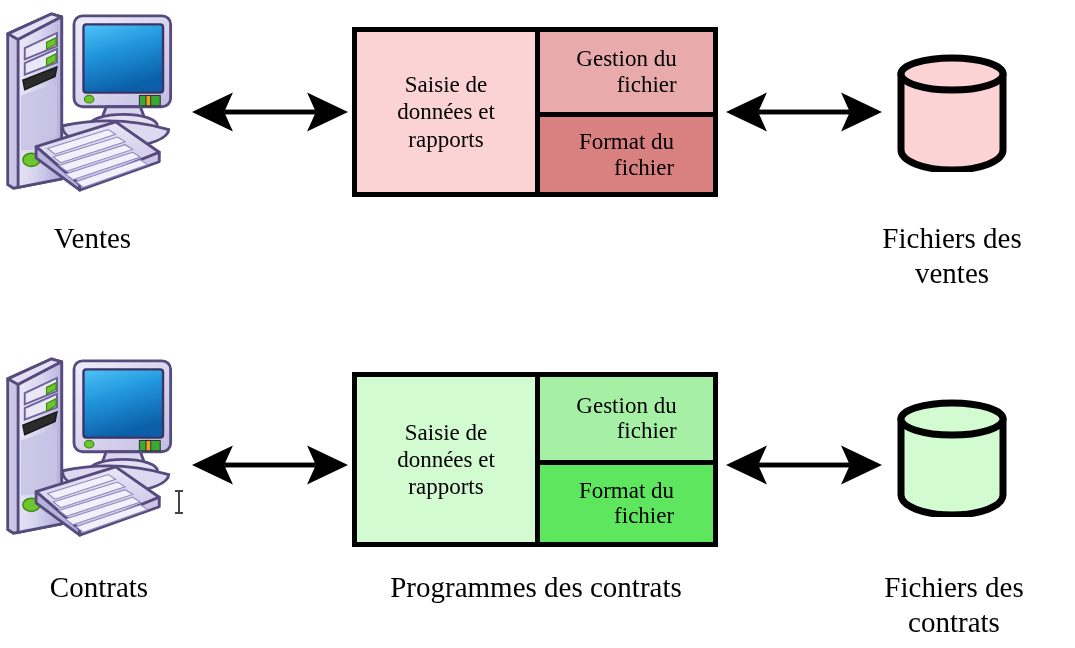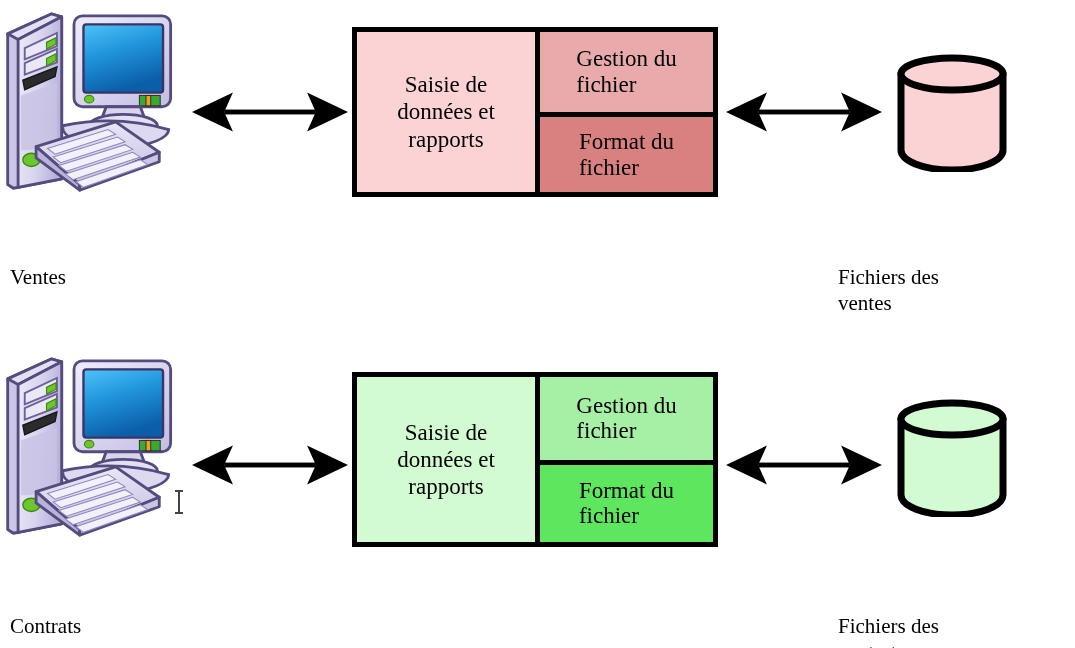--- a/index.html
+++ b/index.html
@@ -18,27 +18,26 @@
   .stage {
     position: absolute;
     left: 0; top: 0;
     width: 1075px;
     height: 648px;
   }
 
   
   .caption {
     position: absolute;
-    text-align: left;
+    text-align: center;
     font-family: "Liberation Serif", "DejaVu Serif", serif;
-    font-size: 21px;
+    font-size: 29px;
     line-height: 1.22;
     color: #000000;
     white-space: pre-line;
-    margin-top: 44px;
   }
 
   
   .program-box {
     position: absolute;
     border: 5px solid #000000;
     box-sizing: border-box;
     display: flex;
     flex-direction: row;
   }
@@ -60,21 +59,21 @@
     display: flex;
     flex-direction: column;
     border-left: 5px solid #000000;
     box-sizing: border-box;
   }
   .pb-cell {
     flex: 1 1 50%;
     display: flex;
     align-items: center;
     justify-content: center;
-    text-align: left;
+    text-align: right;
     font-size: 23px;
     line-height: 1.12;
     padding: 2px 4px;
     box-sizing: border-box;
     white-space: pre-line;
   }
   .pb-cell.second { border-top: 5px solid #000000; }
 
   
   .arrow-wrap { position: absolute; }
@@ -243,20 +242,21 @@
     <div class="pb-left" style="background:#d2fbd2;">Saisie de
 données et
 rapports</div>
     <div class="pb-right">
       <div class="pb-cell first" style="background:#a6f0a6;">Gestion du
 fichier</div>
       <div class="pb-cell second" style="background:#5ee65e;">Format du
 fichier</div>
     </div>
   </div>
+  <div class="caption" style="left:330px; top:570px; width:412px;">Programmes des contrats</div>
 
   <div class="arrow-wrap" style="left:726px; top:441px; width:156px; height:48px;">
     <svg width="156" height="48" viewBox="0 0 160 48">
         <use href="#sym-arrow2"></use>
       </svg>
   </div>
 
   <div class="cyl-wrap" style="left:893px; top:397px; width:118px; height:120px;">
     <svg width="118" height="120" viewBox="0 0 118 120">
       <path d="M8 22 L8 98 A51 20 0 0 0 110 98 L110 22 Z" fill="#d2fbd2" stroke="#000000" stroke-width="7" stroke-linejoin="round"></path>

